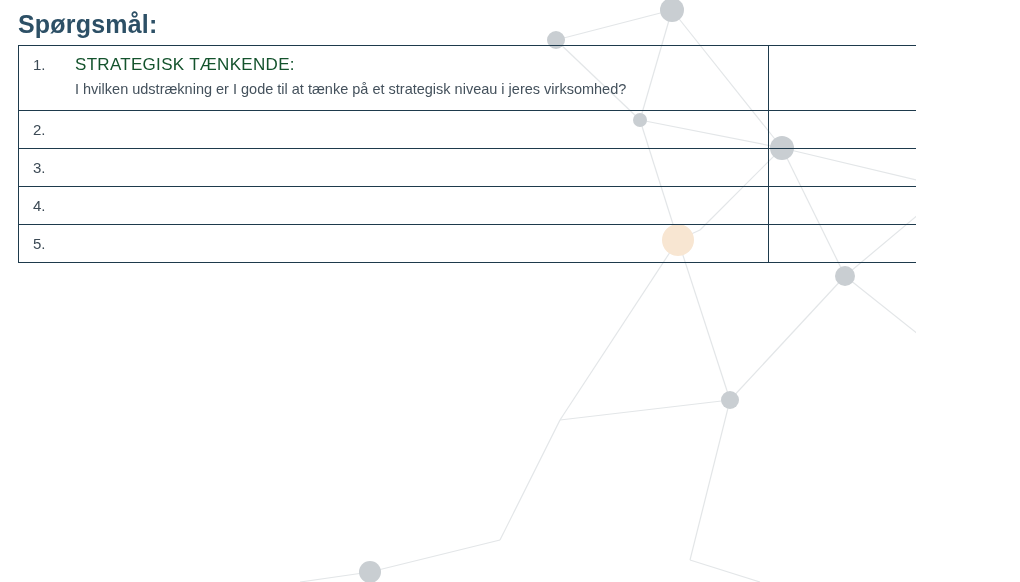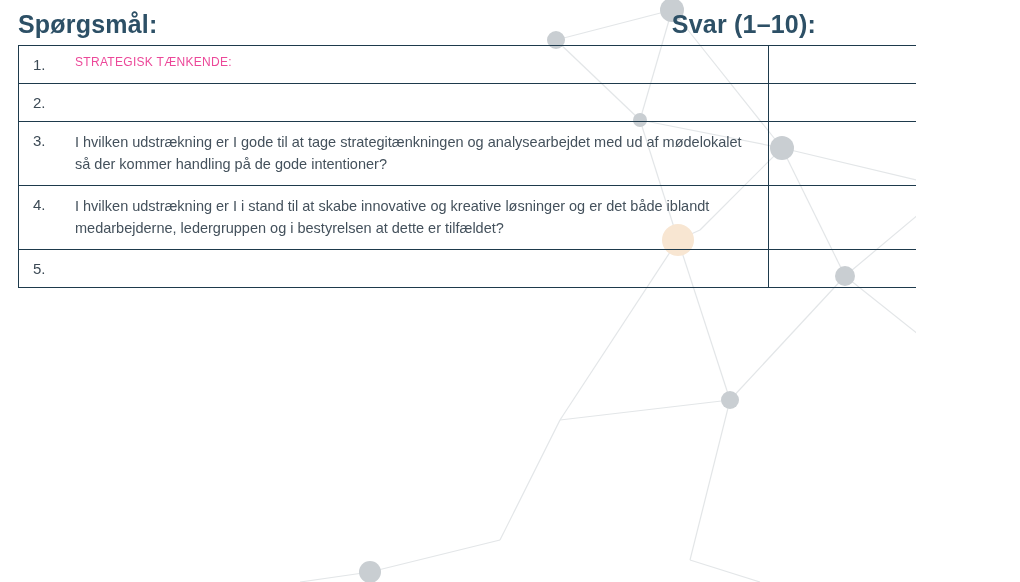--- a/index.html
+++ b/index.html
@@ -78,22 +78,22 @@
   .num {
     flex: 0 0 42px;
     font-size: 15px;
     color: #3c4a55;
     padding-top: 1px;
   }
   .qtext {
     flex: 1 1 auto;
   }
   .qtitle {
-    font-size: 12px;
-    color: #ec4899;
+    font-size: 17px;
+    color: #14532d;
     letter-spacing: 0.3px;
     margin-bottom: 3px;
   }
   .qbody {
     font-size: 14.5px;
     color: #44515c;
     line-height: 1.52;
   }
   .cell-answer {
     flex: 1 1 auto;
@@ -146,57 +146,55 @@
       <circle cx="1008" cy="512" r="7"></circle>
     </g>
     <circle cx="934" cy="68" r="12" fill="#bcd9e6"></circle>
     <circle cx="678" cy="240" r="16" fill="#f8e6d2"></circle>
     <circle cx="938" cy="350" r="17" fill="#faf0cf"></circle>
   </svg>
 
   <div class="content">
     <div class="headings">
       <div class="heading-left">Spørgsmål:</div>
-      <div class="heading-right">Svar (1–10):</div>
     </div>
 
     <div class="table">
 
       <div class="row">
         <div class="cell-question">
           <div class="num">1.</div>
           <div class="qtext">
             <div class="qtitle">STRATEGISK TÆNKENDE:</div>
+            <div class="qbody">I hvilken udstrækning er I gode til at tænke på et strategisk niveau i jeres virksomhed?</div>
           </div>
         </div>
         <div class="cell-answer"></div>
       </div>
 
       <div class="row">
         <div class="cell-question">
           <div class="num">2.</div>
         </div>
         <div class="cell-answer"></div>
       </div>
 
       <div class="row">
         <div class="cell-question">
           <div class="num">3.</div>
           <div class="qtext">
-            <div class="qbody">I hvilken udstrækning er I gode til at tage strategitænkningen og analysearbejdet med ud af mødelokalet så der kommer handling på de gode intentioner?</div>
           </div>
         </div>
         <div class="cell-answer"></div>
       </div>
 
       <div class="row">
         <div class="cell-question">
           <div class="num">4.</div>
           <div class="qtext">
-            <div class="qbody">I hvilken udstrækning  er I i stand til at skabe innovative og kreative løsninger og er det både iblandt medarbejderne, ledergruppen og i bestyrelsen at dette er tilfældet?</div>
           </div>
         </div>
         <div class="cell-answer"></div>
       </div>
 
       <div class="row">
         <div class="cell-question">
           <div class="num">5.</div>
         </div>
         <div class="cell-answer"></div>

